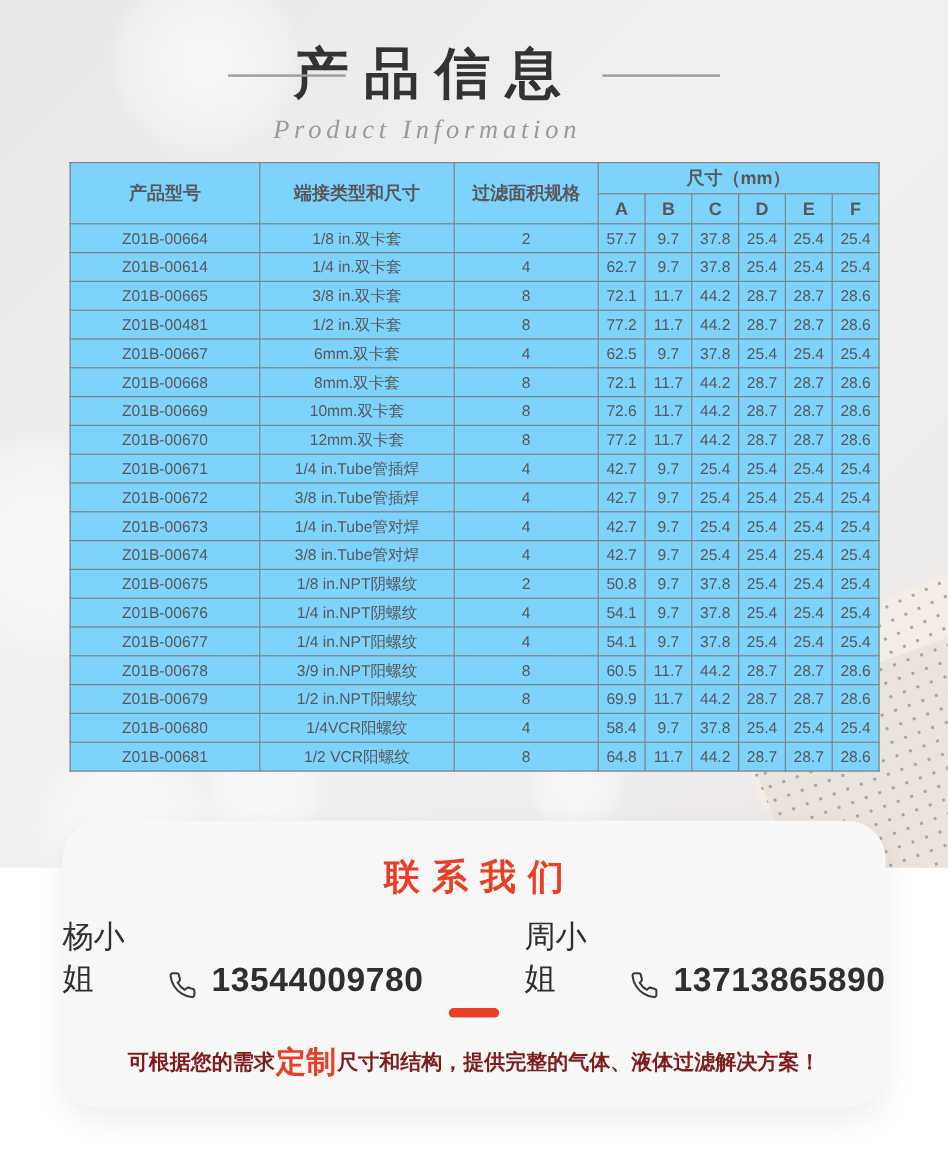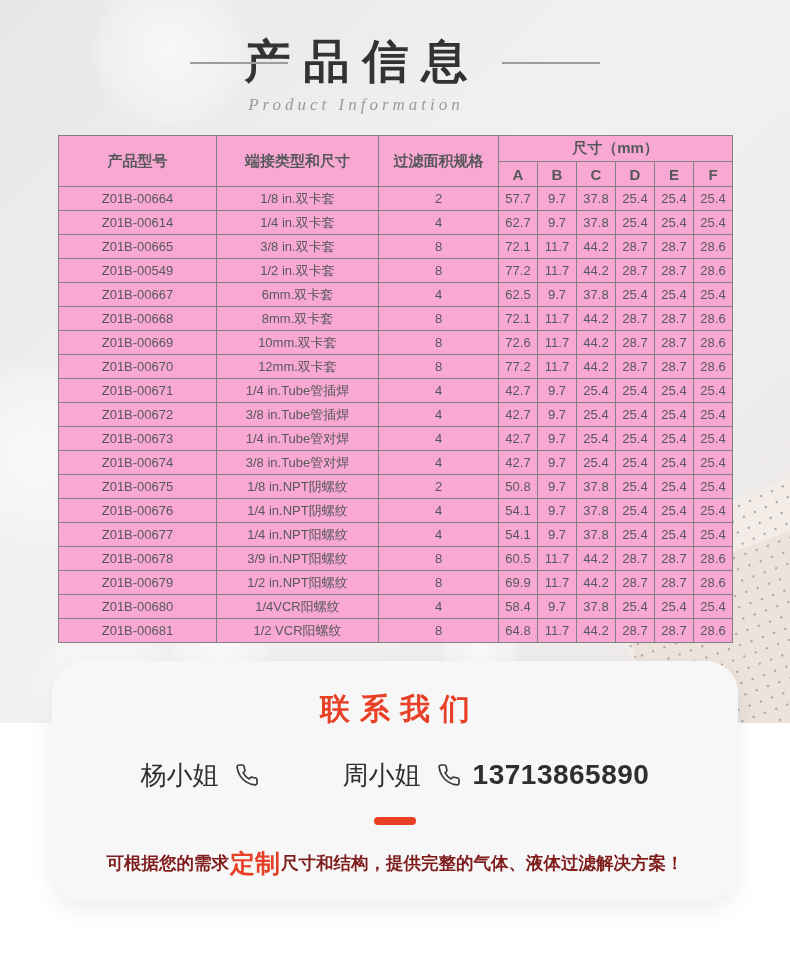--- a/index.html
+++ b/index.html
@@ -41,54 +41,54 @@
   .header-block { position: absolute; left: 0; top: 36px; width: 712px; text-align: center; }
   .page-title {
     font-size: 46px; font-weight: 800; color: #333333;
     letter-spacing: 13px; text-indent: 13px; line-height: 1.1;
   }
   .title-line { position: absolute; top: 26px; width: 98px; height: 2px; background: #9d9d9d; }
   .title-line.left  { left: 190px; }
   .title-line.right { left: 502px; }
   .page-subtitle {
     font-family: "Liberation Serif", "DejaVu Serif", serif;
-    font-style: italic; font-size: 17px; color: #9a9a9a;
+    font-style: italic; font-size: 22px; color: #9a9a9a;
     letter-spacing: 4px; margin-top: 8px;
   }
   
   .table-wrap { position: absolute; left: 58px; top: 135px; }
   table.product-table {
     border-collapse: collapse; table-layout: fixed; width: 674px;
-    background: #f9a8d4;
+    background: #7dd3fc;
   }
   table.product-table th, table.product-table td {
     border: 1px solid #828282;
     text-align: center; vertical-align: middle;
     color: #57585a; overflow: hidden; white-space: nowrap;
   }
   th.main-head { font-size: 15px; font-weight: 600; height: 51px; }
   th.dim-head  { font-size: 15px; font-weight: 600; height: 26px; }
   th.dim-letter{ font-size: 15px; font-weight: 600; height: 25px; }
   td.cell { font-size: 13px; height: 24px; font-weight: 400; }
   
   .contact-card {
-    position: absolute; left: 52px; top: 661px; width: 686px; height: 239px;
+    position: absolute; left: 52px; top: 684px; width: 686px; height: 239px;
     background: #f7f7f7; border-radius: 32px;
     box-shadow: 0 10px 24px rgba(0,0,0,0.07);
     padding-top: 30px;
   }
   .contact-title {
     text-align: center; font-size: 30px; font-weight: 800;
     letter-spacing: 10px; text-indent: 10px; line-height: 36px;
   }
   .contacts-row {
     margin-top: 28px; display: flex; justify-content: center;
     align-items: center; gap: 84px; height: 40px;
   }
-  .contact-item { display: flex; align-items: center; gap: 12px; }
+  .contact-item { display: flex; align-items: flex-end; gap: 12px; }
   .contact-name { font-size: 26px; font-weight: 500; color: #2f2f2f; }
   .phone-icon { display: inline-flex; margin-left: 4px; }
   .contact-phone { font-size: 28px; font-weight: 600; color: #2f2f2f; letter-spacing: 0.5px; }
   .divider-bar { width: 42px; height: 8px; border-radius: 4px; margin: 22px auto 0; }
   .custom-note { margin-top: 24px; text-align: center; line-height: 26px; }
   .custom-note .plain { font-size: 17.5px; font-weight: 600; color: #7f1d1d; vertical-align: middle; }
   .custom-note .highlight { font-size: 25px; font-weight: 800; vertical-align: middle; padding: 0 1px; }
 </style>
 </head>
 <body>
@@ -172,21 +172,21 @@
           <td class="cell">8</td>
           <td class="cell">72.1</td>
           <td class="cell">11.7</td>
           <td class="cell">44.2</td>
           <td class="cell">28.7</td>
           <td class="cell">28.7</td>
           <td class="cell">28.6</td>
         </tr>
 
         <tr>
-          <td class="cell">Z01B-00549</td>
+          <td class="cell">Z01B-00481</td>
           <td class="cell">1/2 in.双卡套</td>
           <td class="cell">8</td>
           <td class="cell">77.2</td>
           <td class="cell">11.7</td>
           <td class="cell">44.2</td>
           <td class="cell">28.7</td>
           <td class="cell">28.7</td>
           <td class="cell">28.6</td>
         </tr>
 
@@ -377,20 +377,21 @@
   <div class="contact-title accent-text" style="color: rgb(232, 64, 38);">联系我们</div>
 
   <div class="contacts-row">
     <div class="contact-item">
       <span class="contact-name">杨小姐</span>
       <span class="phone-icon">
         <svg width="24" height="24" viewBox="0 0 24 24" fill="none" stroke="#3a3a3a" stroke-width="1.7" stroke-linecap="round" stroke-linejoin="round">
           <path d="M22 16.92v3a2 2 0 0 1-2.18 2 19.79 19.79 0 0 1-8.63-3.07 19.5 19.5 0 0 1-6-6 19.79 19.79 0 0 1-3.07-8.67A2 2 0 0 1 4.11 2h3a2 2 0 0 1 2 1.72 12.84 12.84 0 0 0 .7 2.81 2 2 0 0 1-.45 2.11L8.09 9.91a16 16 0 0 0 6 6l1.27-1.27a2 2 0 0 1 2.11-.45 12.84 12.84 0 0 0 2.81.7A2 2 0 0 1 22 16.92z"></path>
         </svg>
       </span>
+      <span class="contact-phone">13544009780</span>
     </div>
     <div class="contact-item">
       <span class="contact-name">周小姐</span>
       <span class="phone-icon">
         <svg width="24" height="24" viewBox="0 0 24 24" fill="none" stroke="#3a3a3a" stroke-width="1.7" stroke-linecap="round" stroke-linejoin="round">
           <path d="M22 16.92v3a2 2 0 0 1-2.18 2 19.79 19.79 0 0 1-8.63-3.07 19.5 19.5 0 0 1-6-6 19.79 19.79 0 0 1-3.07-8.67A2 2 0 0 1 4.11 2h3a2 2 0 0 1 2 1.72 12.84 12.84 0 0 0 .7 2.81 2 2 0 0 1-.45 2.11L8.09 9.91a16 16 0 0 0 6 6l1.27-1.27a2 2 0 0 1 2.11-.45 12.84 12.84 0 0 0 2.81.7A2 2 0 0 1 22 16.92z"></path>
         </svg>
       </span>
       <span class="contact-phone">13713865890</span>
     </div>

